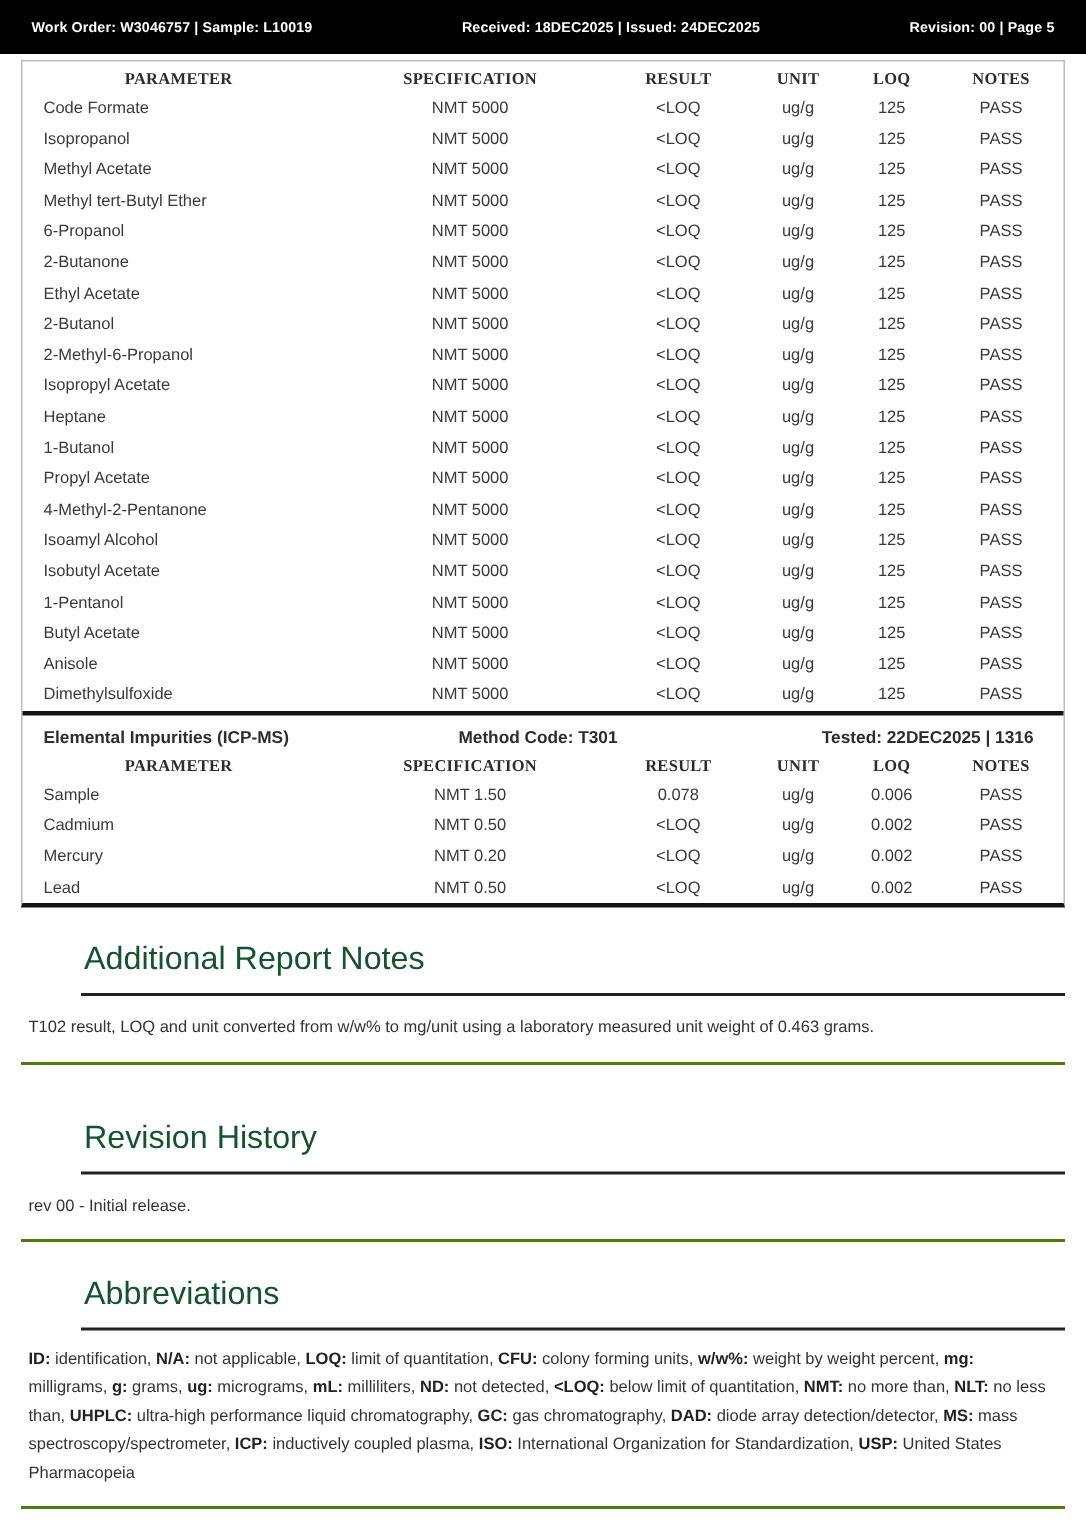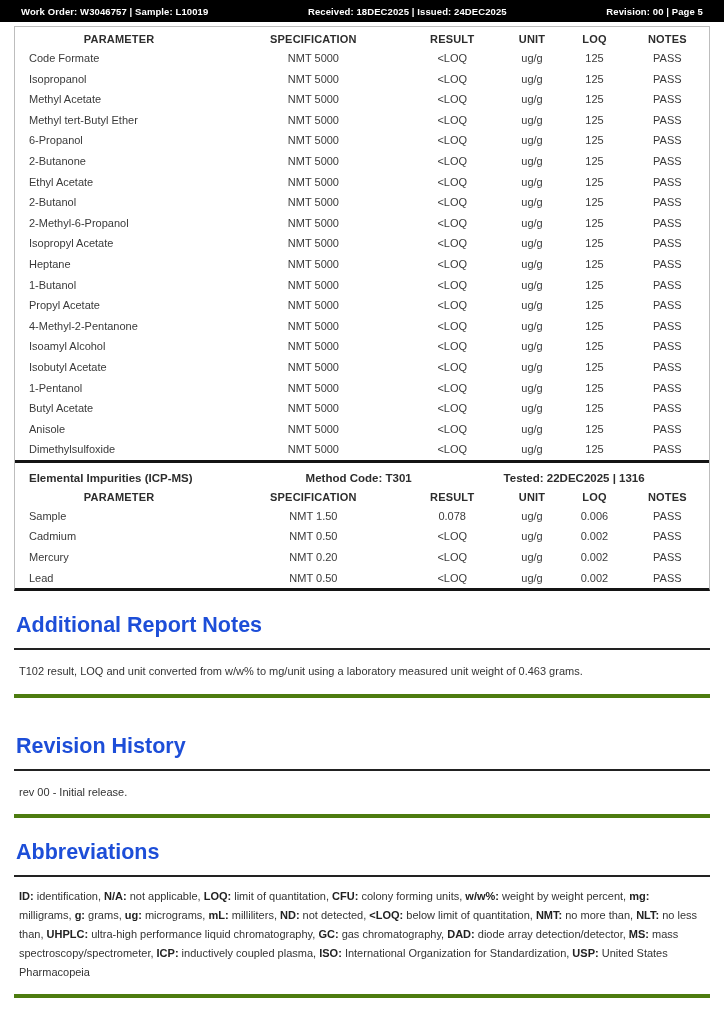--- a/index.html
+++ b/index.html
@@ -3,59 +3,59 @@
 <meta charset="utf-8">
 <style>
   html,body{margin:0;padding:0;}
   body{
     width:724px;height:1024px;background:#ffffff;
     font-family:"Liberation Sans", sans-serif;color:#3a3a3a;
     position:relative;overflow:hidden;
   }
   
   .topbar{
-    height:22px;background:#000;color:#fff;
+    height:36px;background:#000;color:#fff;
     display:flex;align-items:center;justify-content:space-between;
     padding:0 21px;font-size:9.5px;font-weight:bold;letter-spacing:.1px;
   }
   
   .report-box{
     margin:4px 14px 0;border:1px solid #bdbdbd;border-bottom:3px solid #141414;
   }
   table{width:100%;border-collapse:collapse;table-layout:fixed;}
   col.c-param{width:30%;} col.c-spec{width:26%;} col.c-result{width:14%;}
   col.c-unit{width:9%;} col.c-loq{width:9%;} col.c-notes{width:12%;}
   th{
     font-size:11px;font-weight:bold;color:#2d2d2d;
-    padding:6px 0 3px;text-align:center;letter-spacing:.2px;
+    padding:6px 0 3px;text-align:center;letter-spacing:.2px;font-family:Liberation Serif, serif;
   }
   td{
     font-size:11px;color:#3a3a3a;padding:4px 0;text-align:center;line-height:12.6px;
   }
   td:first-child{text-align:left;padding-left:14px;}
   .divider{border-top:3px solid #141414;}
   .elem-title-row{
     display:flex;align-items:baseline;padding:9px 0 1px;
     font-weight:bold;font-size:11.5px;color:#2d2d2d;
   }
   .elem-title-left{width:33%;padding-left:14px;}
   .elem-title-center{width:29%;text-align:center;}
-  .elem-title-right{flex:1;text-align:center;padding-right:20px;}
+  .elem-title-right{flex:1;text-align:right;padding-right:20px;}
   
   .section{margin:0 14px;}
   .mt-notes{margin-top:16px;}
   .mt-revision{margin-top:30px;}
   .mt-abbr{margin-top:16px;}
   .section-heading{
-    font-size:21.5px;font-weight:700;color:#1d4ed8;
-    padding:6px 2px 10px;border-bottom:2px solid #222;
+    font-size:21.5px;font-weight:400;color:#14532d;
+    padding:6px 2px 10px;border-bottom:2px solid #222;margin-left:40px;
   }
   .section-body{
     font-size:11px;color:#333;line-height:1.5;
-    padding:13px 8px 14px 5px;border-bottom:4px solid #4d7c0f;
+    padding:13px 8px 14px 5px;border-bottom:2px solid #4d7c0f;
   }
   .abbr-body{line-height:1.72;padding-top:10px;padding-bottom:12px;}
   .abbr-body b{color:#222;text-align:center;}
 </style>
 </head>
 <body>
 
 <div class="topbar">
   <span>Work Order: W3046757 | Sample: L10019</span>
   <span>Received: 18DEC2025 | Issued: 24DEC2025</span>

